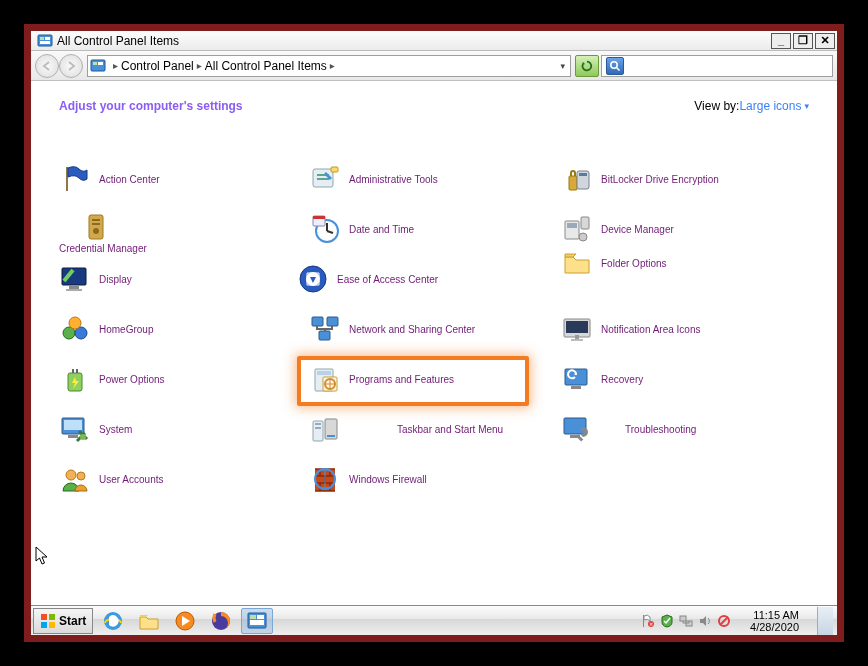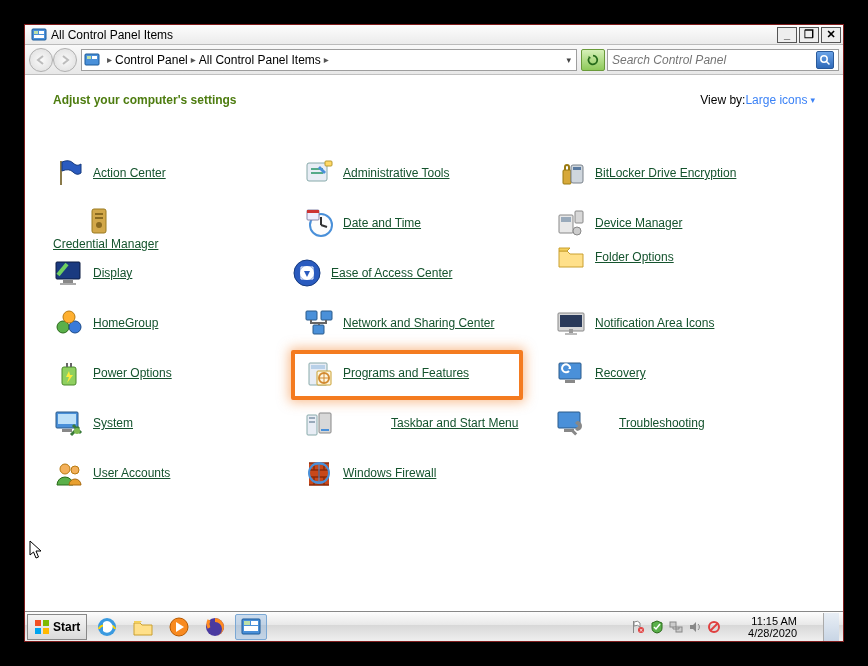--- a/index.html
+++ b/index.html
@@ -1,17 +1,17 @@
 <!DOCTYPE html>
 <html><head>
   <meta charset="utf-8">
   <style>
     * { margin: 0; padding: 0; box-sizing: border-box; }
     body { background: #000; width: 868px; height: 666px; font-family: "Segoe UI", Tahoma, sans-serif; font-size: 12px; overflow: hidden; }
-    .outer-frame { position: absolute; left: 24px; top: 24px; width: 820px; height: 618px; background: #fff; border: 1px solid #7f1d1d; }
+    .outer-frame { position: absolute; left: 24px; top: 24px; width: 820px; height: 618px; background: #fff; border: 7px solid #7f1d1d; }
     
     
     .title-bar { height: 20px; background: linear-gradient(#fdfdfd, #ebebeb); border-bottom: 1px solid #bbb; display: flex; align-items: center; padding: 0 2px; }
     .title-icon { width: 16px; height: 16px; margin: 0 4px; }
     .title-text { flex: 1; font-size: 12px; color: #000; }
     .win-btn { width: 20px; height: 16px; border: 1px solid #555; background: #eee; display: flex; align-items: center; justify-content: center; margin-left: 2px; cursor: pointer; font-size: 11px; font-weight: bold; line-height: 1; font-family: sans-serif; }
     
     
     .toolbar { height: 30px; background: linear-gradient(#f9f9f9, #e8e8e8); border-bottom: 1px solid #c0c0c0; display: flex; align-items: center; padding: 0 4px; gap: 2px; }
     .nav-buttons { display:flex; }
@@ -23,40 +23,40 @@
     .addr-seg { color: #000; cursor: pointer; }
     .addr-drop { color:#444; font-size:9px; margin-left:auto; margin-right:3px; }
     .refresh-btn { width: 24px; height: 22px; border: 1px solid #6a9a3a; background: linear-gradient(#d6f0b8,#8ec95a); display:flex; align-items:center; justify-content:center; cursor:pointer; border-radius:2px; }
     .search-box { width: 232px; height: 22px; border: 1px solid #9e9e9e; background: #fff; display: flex; align-items: center; padding: 0 4px; }
     .search-input { flex:1; border:none; outline:none; font-size:12px; color:#888; font-style:italic; }
     .search-btn { width:18px; height:18px; background:linear-gradient(#6aa3e8,#2f69b8); border:1px solid #2a5a9a; border-radius:2px; display:flex; align-items:center; justify-content:center; cursor:pointer;}
     
     
     .content { height: 540px; background:#fff; position:relative; padding: 18px 28px 0 28px; }
     .heading-row { display:flex; align-items:center; }
-    .heading { font-size: 12px; color:#4d7c0f; font-weight: bold;}
+    .heading { font-size: 12px; color:#8b5cf6; font-weight: bold;}
     .view-by { margin-left:auto; display:flex; align-items:center; font-size:12px;}
     .view-link { color:#3b82f6; cursor:pointer; display:flex; align-items:center; gap:3px;}
     .view-chev { font-size:9px; }
     
     .grid { position: absolute; left: 28px; top: 80px; width: 770px; }
     .item { position:absolute; display:flex; align-items:center; cursor:pointer; height: 36px; }
     .item-icon { width: 32px; height: 32px; margin-right: 8px; display:flex; align-items:center; justify-content:center; }
-    .item-label { color: #14532d; font-size: 12px; text-decoration: underline; }
+    .item-label { color: #701a75; font-size: 10px; }
     .highlight-box { position:absolute; border: 4px solid #f47b20; box-shadow: 0 0 12px 2px rgba(244,123,32,.5); border-radius: 2px; pointer-events:none; }
     
     
     .cursor { position:absolute; }
     
     
     .taskbar { position:absolute; left:0; bottom:0; right:0; height: 30px; background: linear-gradient(#fdfdfd 0%, #e8e8e8 45%, #d8d8d8 46%, #efefef 100%); border-top: 1px solid #888; display:flex; align-items:center;}
     .start-btn { height:26px; border:1px solid #888; background:linear-gradient(#f5f5f5,#dadada); display:flex; align-items:center; padding:0 6px; margin:16px 2px; cursor:pointer; gap:3px; font-size:12px; font-weight:bold; }
     .tb-icon { width: 32px; height:26px; margin:0 2px; display:flex; align-items:center; justify-content:center; cursor:pointer; border-radius:2px;}
     .tb-icon.active { background: rgba(120,170,220,.35); border:1px solid #7ba8d4; }
-    .tray { margin-left:auto; display:flex; align-items:center; gap:22px; padding-right:4px;}
+    .tray { margin-left:auto; display:flex; align-items:center; gap:14px; padding-right:4px;}
     .tray-icon { width:16px; height:16px; display:flex; align-items:center; justify-content:center;}
     .clock { font-size:11px; text-align:right; line-height:12px; padding:0 4px;}
     .show-desktop { width:16px; height:28px; border-left:1px solid #aaa; background:linear-gradient(#e8eef5,#c8d5e5); cursor:pointer;}
   </style>
 </head>
 <body>
 
 <div class="outer-frame">
 
   <div class="title-bar">
@@ -102,21 +102,20 @@
       <span class="addr-chev">▸</span>
       <span class="addr-drop">▾</span>
     </div>
     <div class="refresh-btn">
       <svg width="14" height="14" viewBox="0 0 16 16">
           <path d="M8 3 A5 5 0 1 1 3.5 5.5" stroke="#256a1a" stroke-width="2" fill="none"></path>
           <path d="M3 3 L3 6 L6 6 Z" fill="#256a1a"></path>
         </svg>
     </div>
     <div class="search-box">
-      <input class="search-input" placeholder="Search Control Panel" style="">
       <div class="search-btn">
         <svg width="12" height="12" viewBox="0 0 12 12">
             <circle cx="5" cy="5" r="3.2" stroke="#fff" stroke-width="1.5" fill="none"></circle>
             <line x1="7.5" y1="7.5" x2="10.5" y2="10.5" stroke="#fff" stroke-width="1.5"></line>
           </svg>
       </div>
     </div>
   </div>
 
   <div class="content">

